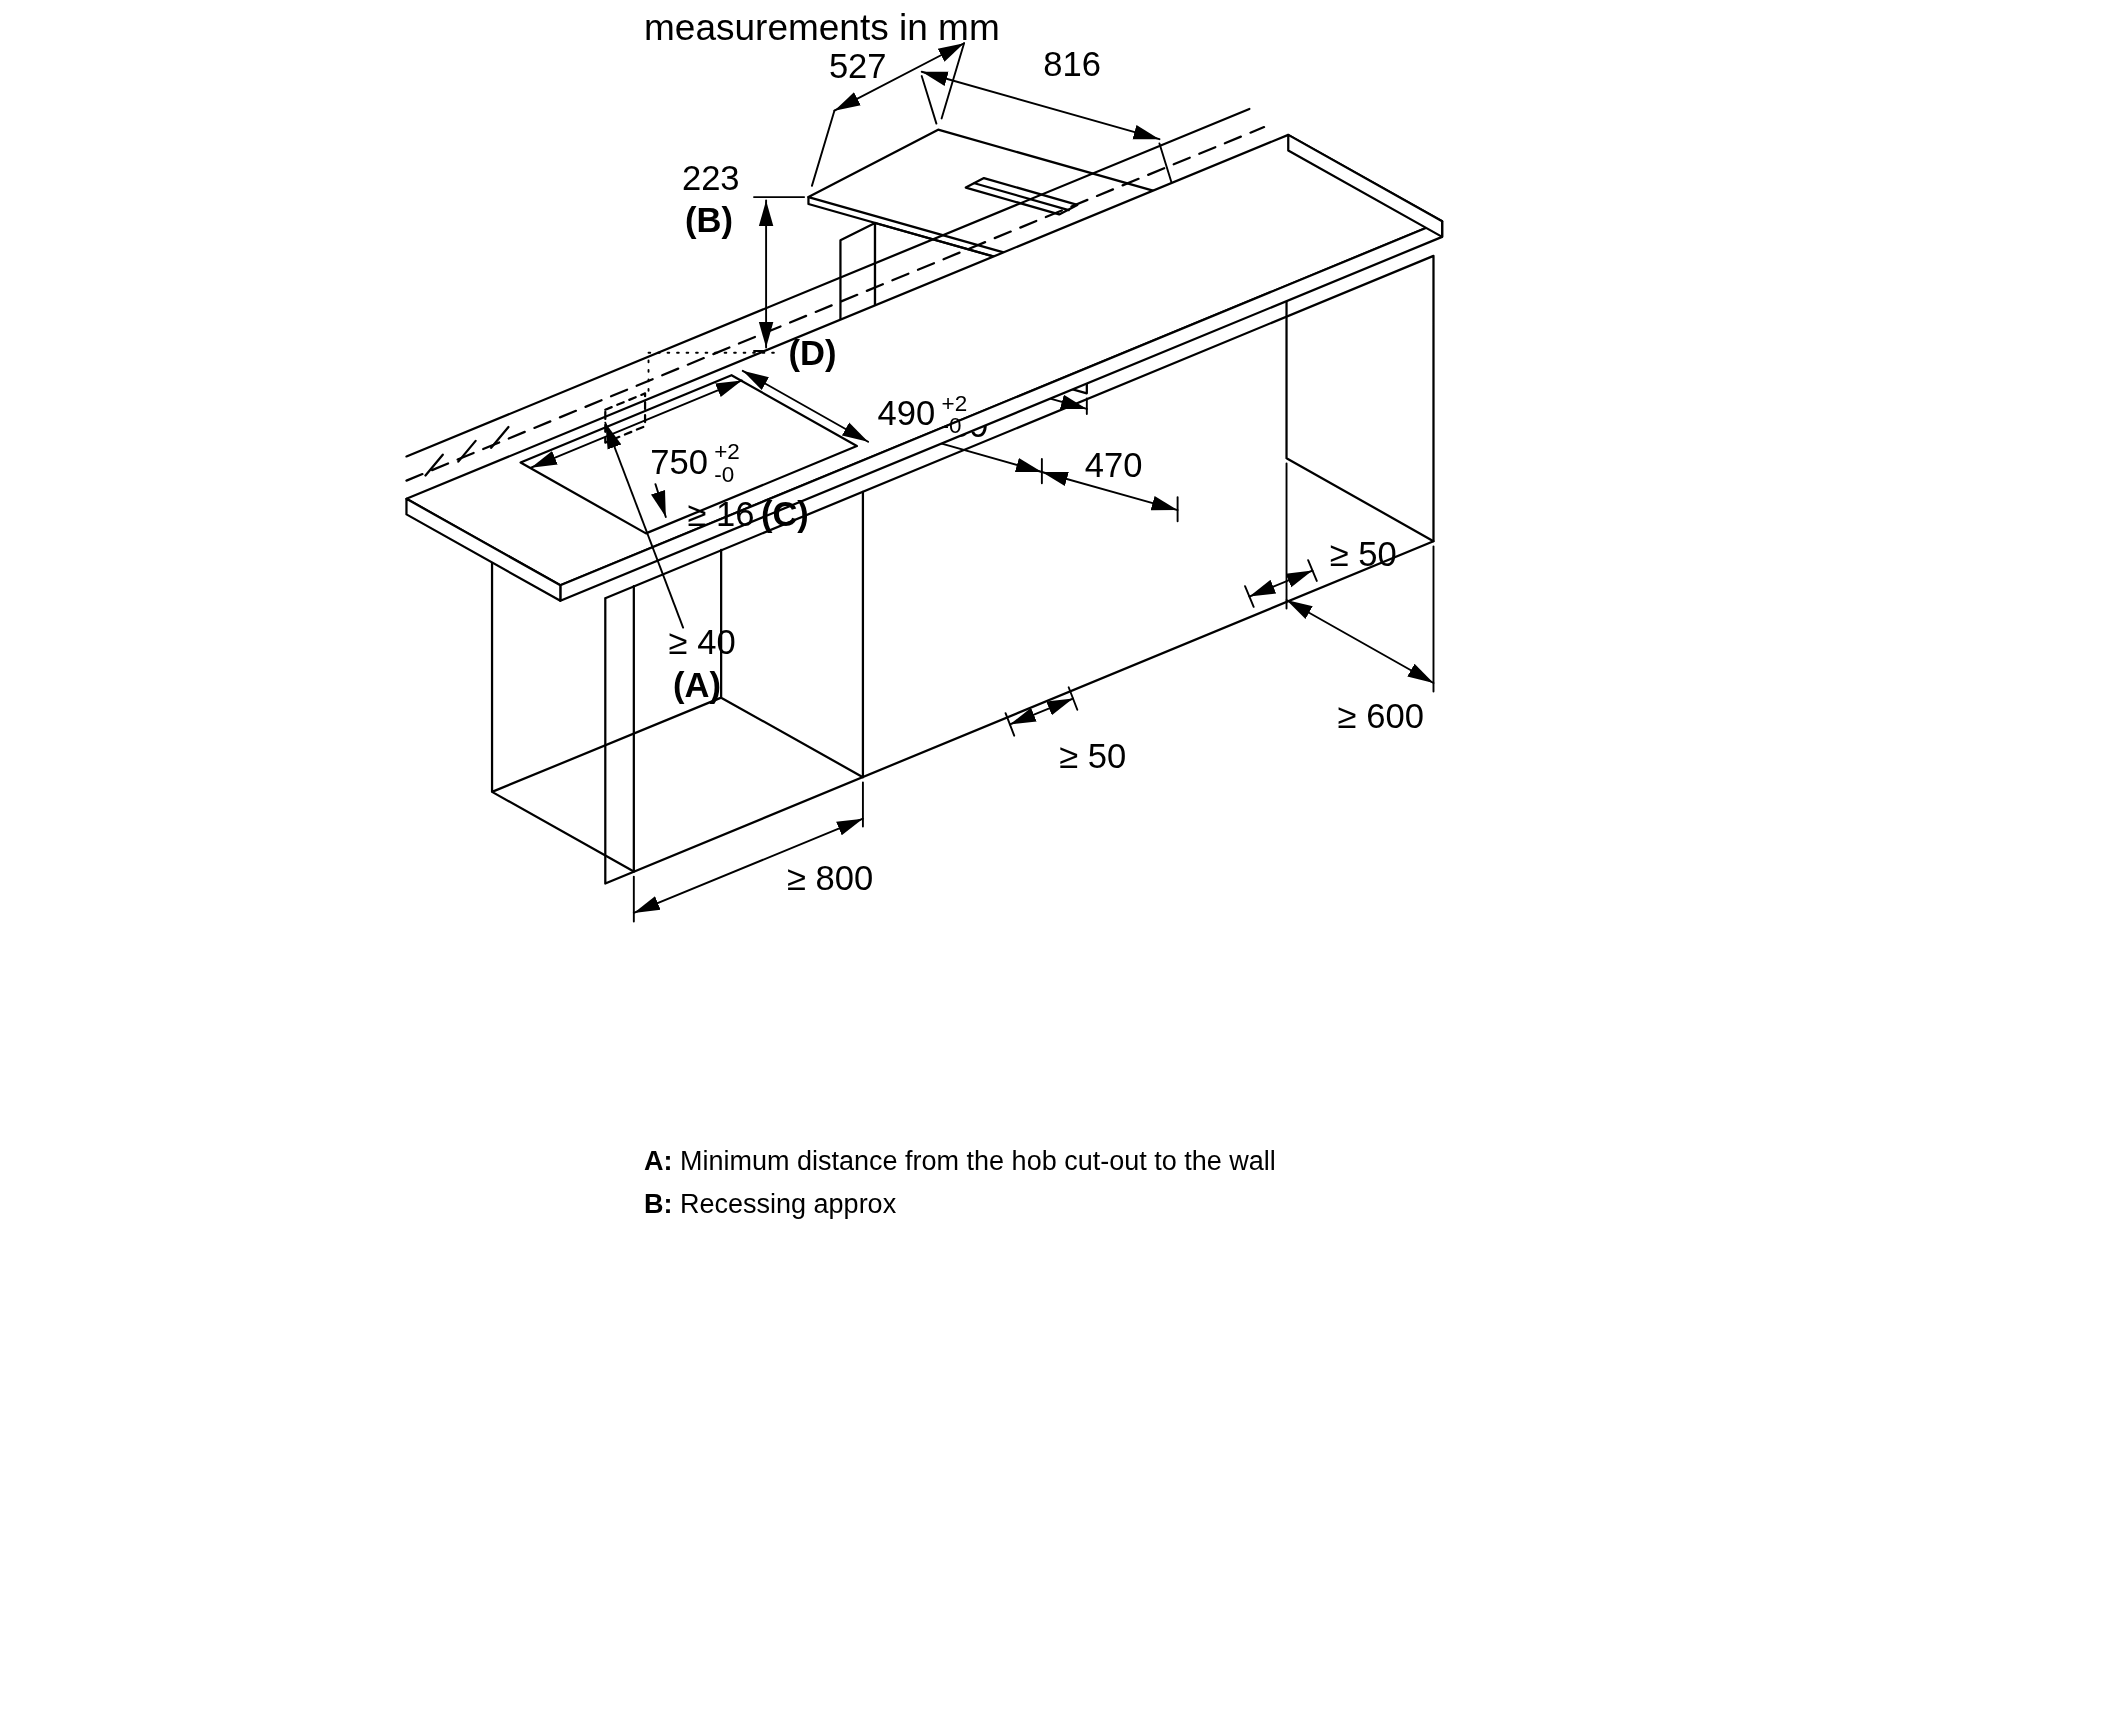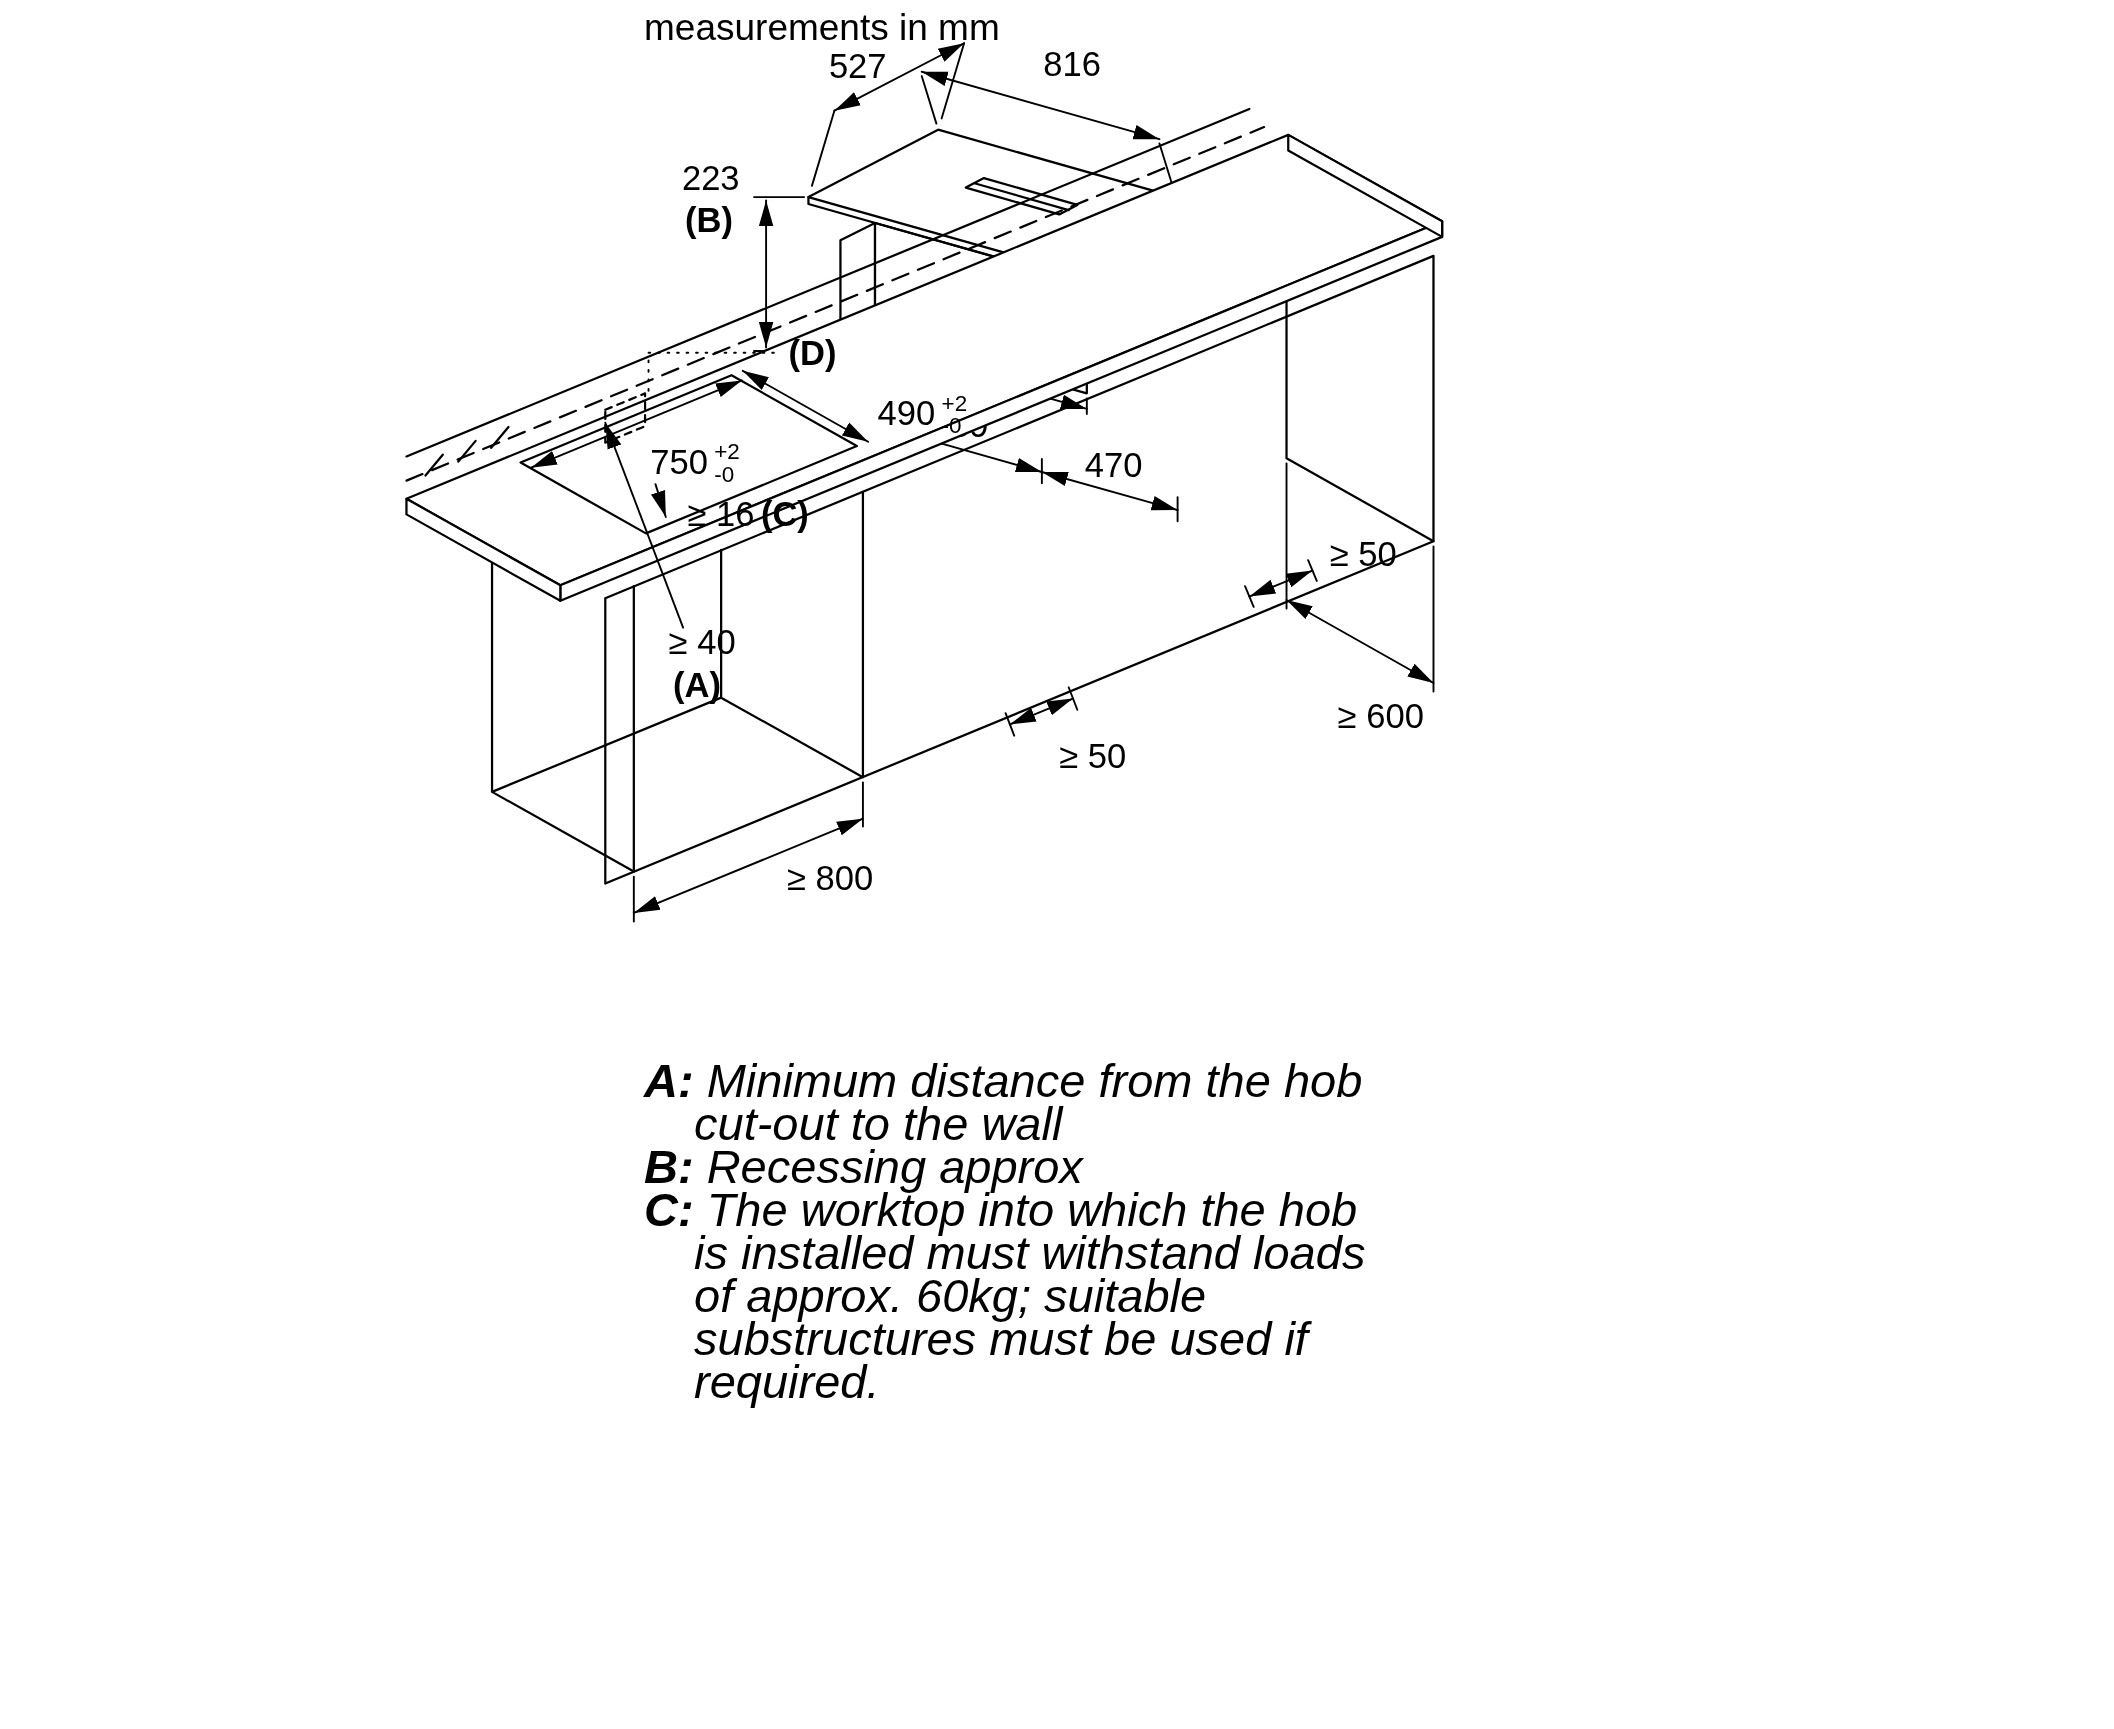--- a/index.html
+++ b/index.html
@@ -19,22 +19,22 @@
   .boxdash{stroke-dasharray:8 7;}
   .dotted{stroke-dasharray:2 9;stroke-linecap:round;}
   .dtxt{font-size:40px;fill:#000;}
   .tol{font-size:26px;fill:#000;}
   .bold{font-weight:bold;}
   .page-title{
     position:absolute;left:644px;top:7px;
     font-size:37px;color:#000;
   }
   .legend{
-    position:absolute;left:644px;top:1059px;width:735px;
-    font-size:47px;line-height:43px;color:#000;font-style:italic;
+    position:absolute;left:644px;top:1140px;width:735px;
+    font-size:27px;line-height:43px;color:#000;
   }
   .legend-item{padding-left:50px;text-indent:-50px;}
   .legend-key{font-weight:bold;}
 </style>
 </head>
 <body>
 
 <div id="screen">
 
   <div class="page-title">measurements in mm</div>
@@ -185,20 +185,16 @@
 
   <div class="legend">
     <div class="legend-item">
       <span class="legend-key">A:</span>
       <span>Minimum distance from the hob cut-out to the wall</span>
     </div>
     <div class="legend-item">
       <span class="legend-key">B:</span>
       <span>Recessing approx</span>
     </div>
-    <div class="legend-item">
-      <span class="legend-key">C:</span>
-      <span>The worktop into which the hob is installed must withstand loads of approx. 60kg; suitable substructures must be used if required.</span>
-    </div>
   </div>
 
 </div>
 
 
 </body></html>

